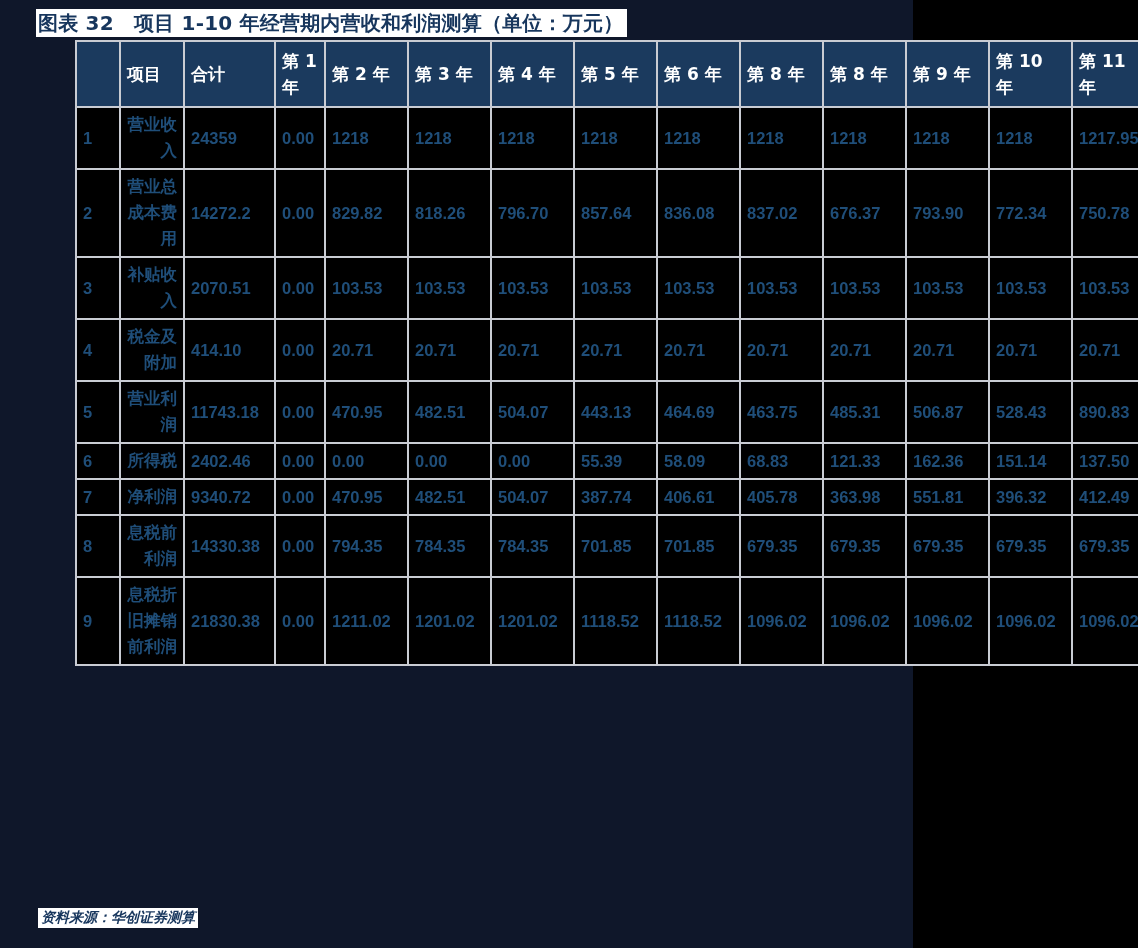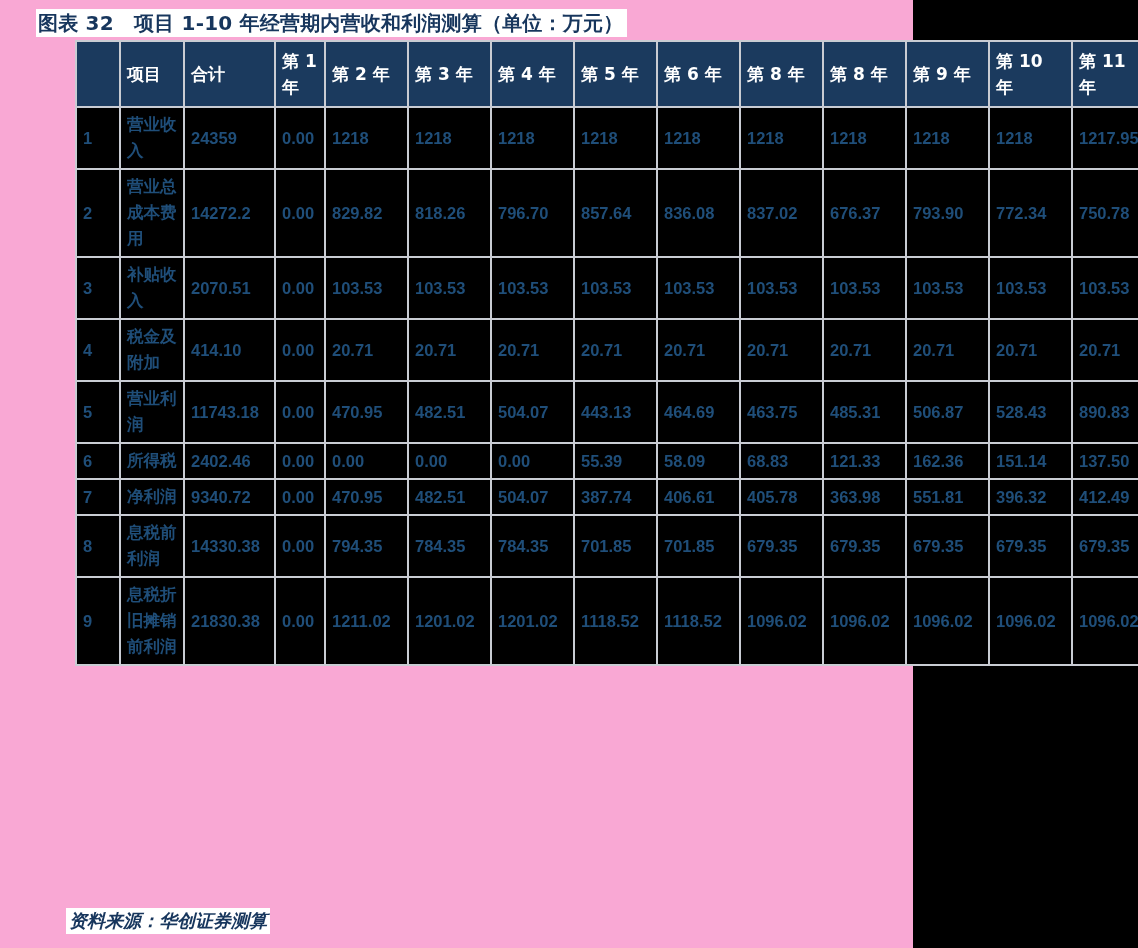--- a/index.html
+++ b/index.html
@@ -13,21 +13,21 @@
     height: 948px;
     overflow: hidden;
     font-family: "Liberation Sans", "DejaVu Sans", sans-serif;
     color: #1f4e79;
   }
 
   .page {
     position: relative;
     width: 913px;
     height: 948px;
-    background: #f9a8d4;
+    background: #0f172a;
     box-sizing: border-box;
   }
 
   
   .title-wrap {
     position: absolute;
     left: 36px;
     top: 9px;
     height: 28px;
     display: flex;
@@ -86,21 +86,21 @@
     font-size: 15px;
     font-weight: bold;
     color: #1f4e79;
   }
   td.item {
     color: #1f4e79;
     font-weight: normal;
     font-family: "DejaVu Sans", "Liberation Sans", sans-serif;
     font-size: 16.5px;
     line-height: 31px;
-    text-align: left;
+    text-align: right;
   }
   td.num {
     text-align: left;
     font-weight: bold;
     font-family: "Liberation Sans", "DejaVu Sans", sans-serif;
   }
 
   
   col.c-idx  { width: 42px; }
   col.c-item { width: 62px; }
@@ -110,25 +110,24 @@
 
   
   .source {
     position: absolute;
     left: 38px;
     top: 908px;
     background: #ffffff;
     padding: 1px 3px;
     font-family: "DejaVu Serif", "Liberation Serif", serif;
     font-style: italic;
-    font-size: 18px;
+    font-size: 14px;
     font-weight: bold;
     color: #17365d;
     white-space: nowrap;
-    margin-left: 28px;
   }
 </style>
 </head>
 <body>
 
 <div class="page">
 
   <div class="title-wrap">
     <span class="title-text">图表 32　项目 1-10 年经营期内营收和利润测算（单位：万元）</span>
   </div>

